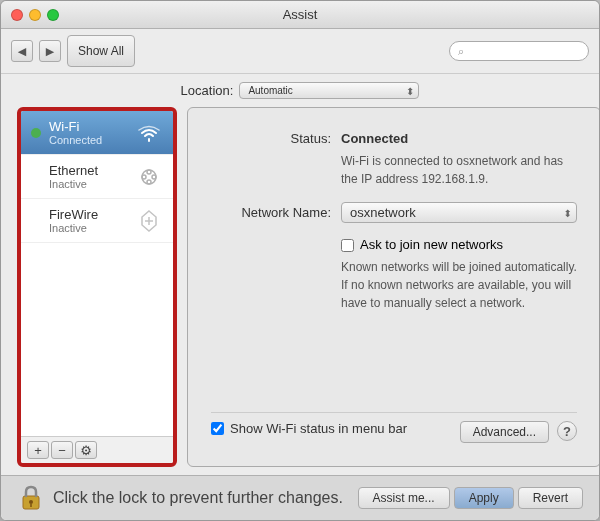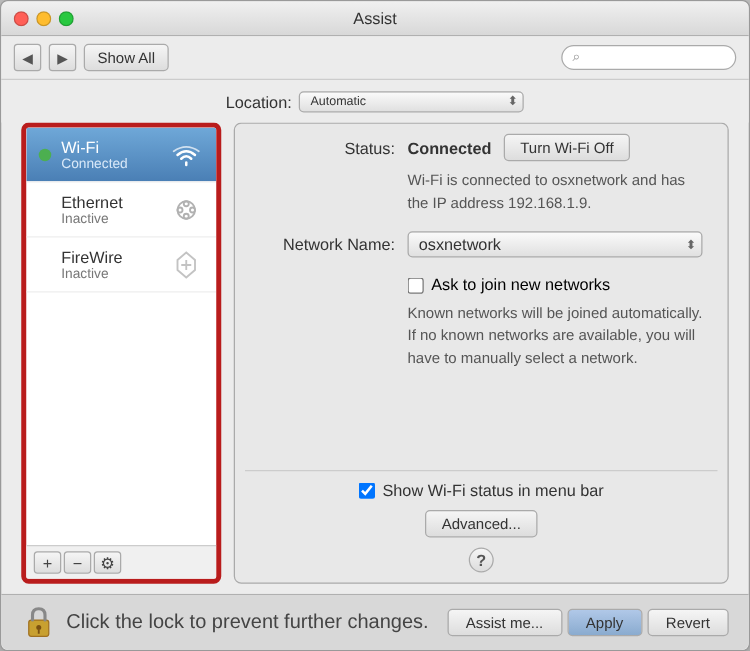--- a/index.html
+++ b/index.html
@@ -83,21 +83,21 @@
       cursor: pointer;
       font-size: 11px;
       color: #555;
     }
 
     .show-all-btn {
       background: linear-gradient(to bottom, #f5f5f5, #ddd);
       border: 1px solid #aaa;
       border-radius: 4px;
       padding: 2px 10px;
-      height: 22px;
+      height: 32px;
       font-size: 12px;
       cursor: pointer;
       color: #333;
     }
 
     .search-box {
       margin-left: auto;
       background: white;
       border: 1px solid #aaa;
       border-radius: 10px;
@@ -282,21 +282,21 @@
       color: #444;
       line-height: 1;
     }
 
     
     .right-panel {
       flex: 1;
       background: #e8e8e8;
       border: 1px solid #aaa;
       border-radius: 6px;
-      padding: 8px;
+      padding: 23px;
       display: flex;
       flex-direction: column;
     }
 
     .form-row {
       display: flex;
       align-items: center;
       margin-bottom: 14px;
     }
 
@@ -370,26 +370,25 @@
       margin-top: 0;
       margin-bottom: 14px;
       line-height: 1.5;
     }
 
     .spacer { flex: 1; }
 
     
     .bottom-bar {
       display: flex;
-      align-items: center;
+      align-items: flex-start;
       gap: 8px;
       padding-top: 8px;
       border-top: 1px solid #ccc;
       flex-shrink: 0;
-      flex-direction: column;
     }
 
     .show-wifi-check {
       display: flex;
       align-items: center;
       gap: 6px;
       flex: 1;
       font-size: 13px;
       color: #333;
     }
@@ -564,21 +563,20 @@
         <div class="sidebar-tool-btn">−</div>
         <div class="sidebar-tool-btn">⚙</div>
       </div>
     </div>
 
     <div class="right-panel">
 
       <div class="form-row">
         <span class="form-label">Status:</span>
         <span class="status-connected">Connected</span>
-        <button class="btn-primary">Turn Wi-Fi Off</button>
       </div>
 
       <div class="status-desc">
         Wi-Fi is connected to osxnetwork and has<br>the IP address 192.168.1.9.
       </div>
 
       <div class="form-row">
         <span class="form-label">Network Name:</span>
         <div class="select-wrapper">
           <select class="network-select">

